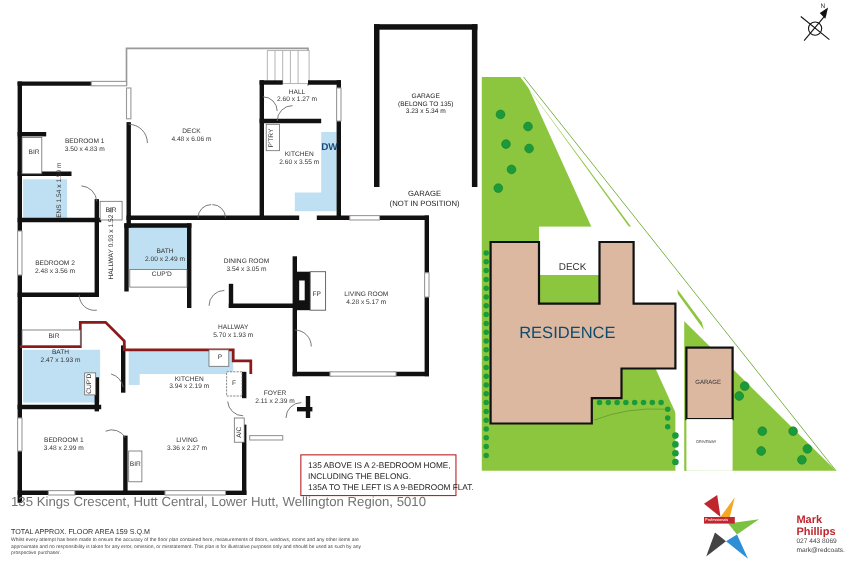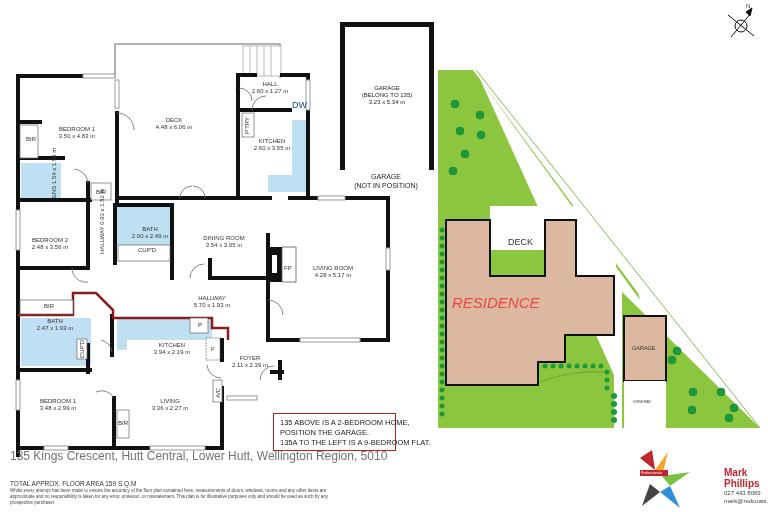--- a/index.html
+++ b/index.html
@@ -2,21 +2,21 @@
 <html><head>
 <meta charset="utf-8">
 <style>
   html,body{margin:0;padding:0;background:#fff;}
   body{width:768px;height:512px;position:relative;overflow:hidden;font-family:"Liberation Sans",sans-serif;color:#222;}
   .lbl{position:absolute;font-size:6px;line-height:7px;text-align:center;color:#333;white-space:nowrap;transform:translateX(-50%);}
   .lbl .nm{display:block;text-transform:uppercase;}
   .lbl .dim{display:block;}
   .vlbl{position:absolute;font-size:6px;color:#333;white-space:nowrap;transform:rotate(-90deg);transform-origin:left top;}
   .small{position:absolute;font-size:6px;color:#333;white-space:nowrap;}
-  .note-box{position:absolute;left:273px;top:413px;width:123px;height:38px;border:1.5px solid #b22;box-sizing:border-box;padding:4px 6px;font-size:7.5px;line-height:10px;color:#222;}
+  .note-box{position:absolute;left:273px;top:413px;width:142px;height:38px;border:1.5px solid #b22;box-sizing:border-box;padding:4px 6px;font-size:7.5px;line-height:10px;color:#222;}
   .note-box div{white-space:nowrap;}
   .footer-addr{position:absolute;left:10px;top:449px;font-size:12px;color:#737373;white-space:nowrap;text-align:right;}
   .footer-area{position:absolute;left:10px;top:480px;font-size:6.5px;color:#333;}
   .disc{position:absolute;left:10px;top:488px;font-size:4.5px;line-height:6px;color:#444;width:330px;}
   .agent{position:absolute;left:724px;top:467px;font-size:9px;}
   .agent-name{color:#c0262d;font-weight:bold;font-size:10px;display:block;}
   .agent-phone,.agent-email{display:block;font-size:6px;color:#444;line-height:8px;}
   .garage-top{position:absolute;left:340px;top:22px;width:94px;height:148px;border:5px solid #111;box-sizing:border-box;border-bottom:none;}
   .garage-top .inner{position:absolute;left:0;right:0;top:58px;text-align:center;font-size:6px;line-height:7px;}
   .garage-caption{position:absolute;left:386px;top:172px;transform:translateX(-50%);text-align:center;font-size:7px;line-height:9px;}
@@ -277,21 +277,21 @@
   <span class="dim">4.28 x 5.17 m</span>
 </div>
 <div class="lbl" style="left:212px;top:295px;">
   <span class="nm">HALLWAY</span>
   <span class="dim">5.70 x 1.93 m</span>
 </div>
 
 <div class="small" style="left:26px;top:136px;">BIR</div>
 <div class="small" style="left:96px;top:189px;">BIR</div>
 <div class="vlbl" style="left:244px;top:134px;">P'TRY</div>
-<div class="small" style="left:292px;top:100px;font-size:9px;color:#1a4a7a;">DW</div>
+<div class="small" style="left:292px;top:128px;font-size:9px;color:#1a4a7a;font-weight:bold;">DW</div>
 <div class="small" style="left:138px;top:247px;">CUP'D</div>
 <div class="small" style="left:284px;top:265px;">FP</div>
 
 <div class="lbl" style="left:55px;top:318px;">
   <span class="nm">BATH</span>
   <span class="dim">2.47 x 1.93 m</span>
 </div>
 <div class="lbl" style="left:172px;top:342px;">
   <span class="nm">KITCHEN</span>
   <span class="dim">3.94 x 2.19 m</span>
@@ -322,26 +322,26 @@
     <div>3.23 x 5.34 m</div>
   </div>
 </div>
 <div class="garage-caption">
   <div>GARAGE</div>
   <div>(NOT IN POSITION)</div>
 </div>
 
 <div class="note-box">
   <div>135 ABOVE IS A 2-BEDROOM HOME,</div>
-  <div>POSITION THE GARAGE.</div>
+  <div>INCLUDING THE BELONG.</div>
   <div>135A TO THE LEFT IS A 9-BEDROOM FLAT.</div>
 </div>
 
 <div class="small" style="left:508px;top:237px;font-size:9px;">DECK</div>
-<div class="small" style="left:452px;top:294px;font-size:15px;color:#ef4444;font-style:italic;">RESIDENCE</div>
+<div class="small" style="left:472px;top:294px;font-size:15px;color:#0c4a6e;">RESIDENCE</div>
 <div class="small" style="left:632px;top:345px;font-size:5.5px;">GARAGE</div>
 <div class="small" style="left:633px;top:400px;font-size:3.5px;">DRIVEWAY</div>
 <div class="small" style="left:746px;top:3px;font-size:6px;">N</div>
 
 <div class="footer-addr">135 Kings Crescent, Hutt Central, Lower Hutt, Wellington Region, 5010</div>
 <div class="footer-area">TOTAL APPROX. FLOOR AREA 159 S.Q.M</div>
 <div class="disc">Whilst every attempt has been made to ensure the accuracy of the floor plan contained here, measurements of doors, windows, rooms and any other items are approximate and no responsibility is taken for any error, omission, or misstatement. This plan is for illustrative purposes only and should be used as such by any prospective purchaser.</div>
 
 <div class="agent">
   <span class="agent-name">Mark Phillips</span>

